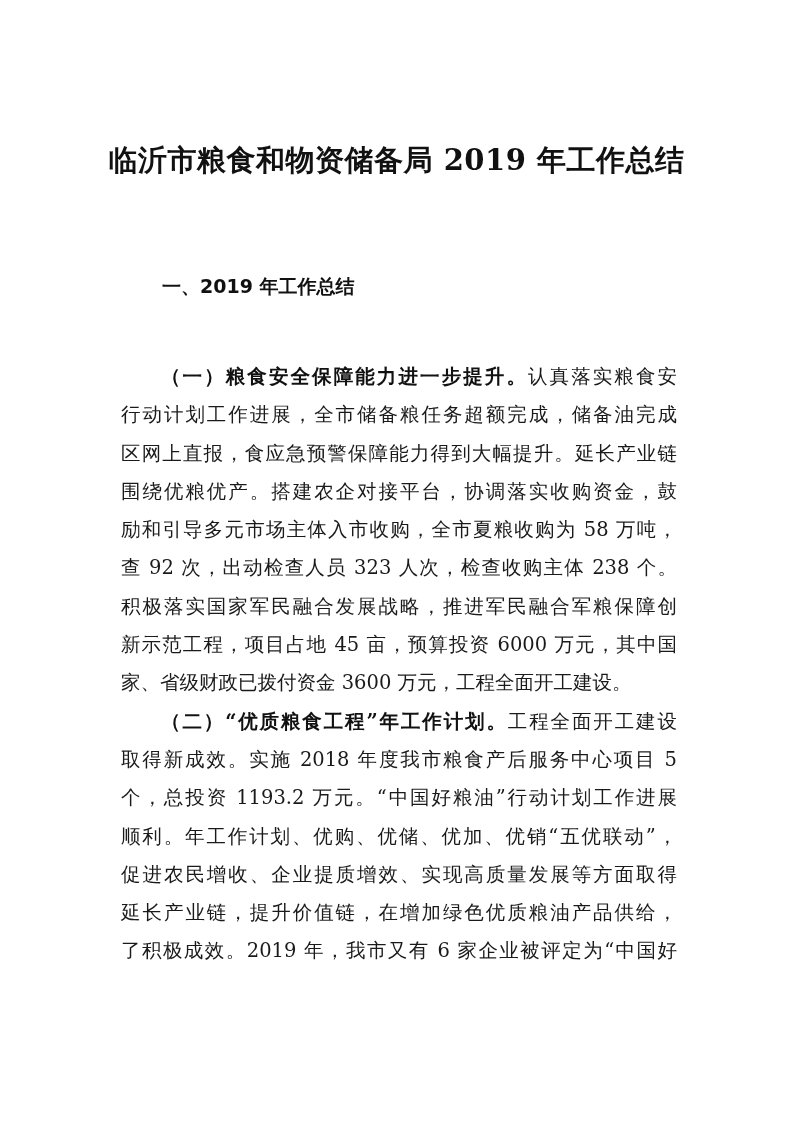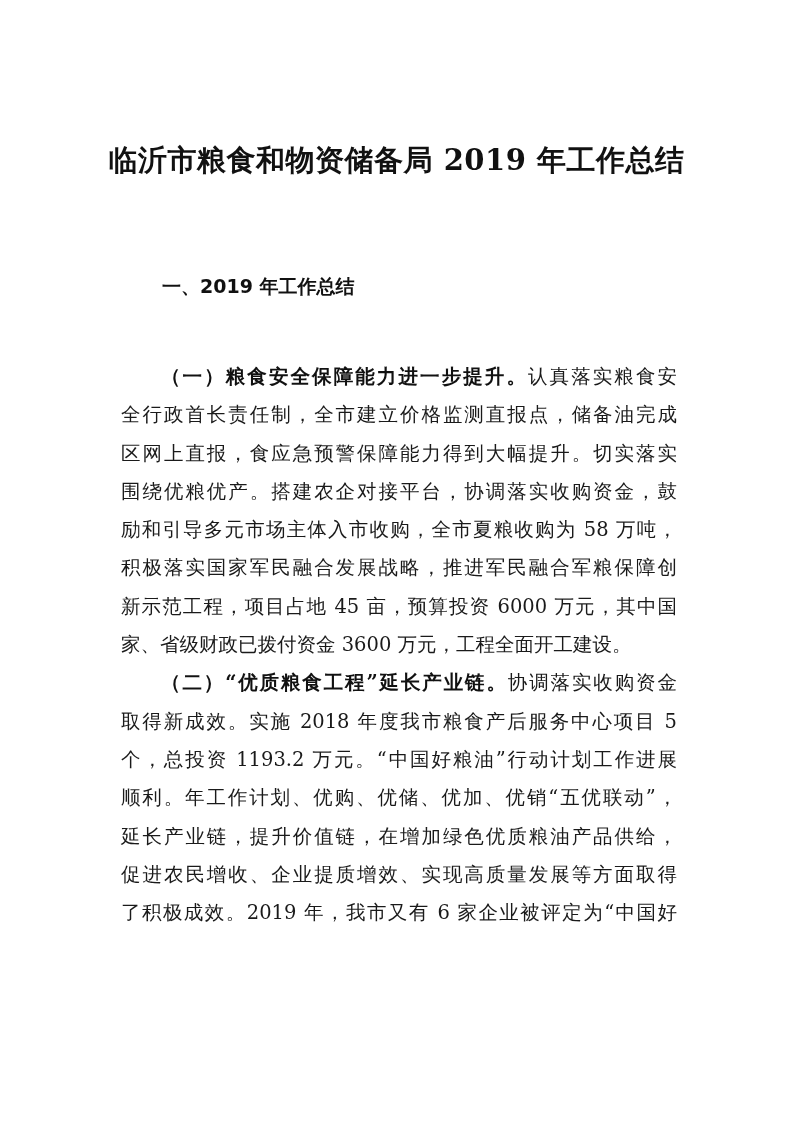--- a/index.html
+++ b/index.html
@@ -81,30 +81,31 @@
 
   <div class="title">
     <span class="line">临沂市粮食和物资储备局 2019 年工作总结</span>
   </div>
 
   <div class="section-heading">一、2019 年工作总结</div>
 
   <div class="body-text">
 
     <span class="ln indent"><span class="bold">（一）粮食安全保障能力进一步提升。</span><span>认真落实粮食安</span></span>
-    <span class="ln">全行政首长责任制，全市建立价格监测直报点，储备油完成</span>
-    <span class="ln">区网上直报，食应急预警保障能力得到大幅提升。切实落实</span>
+    <span class="ln">行动计划工作进展，全市储备粮任务超额完成，储备油完成</span>
+    <span class="ln">区网上直报，食应急预警保障能力得到大幅提升。延长产业链</span>
     <span class="ln">围绕优粮优产。搭建农企对接平台，协调落实收购资金，鼓</span>
     <span class="ln">励和引导多元市场主体入市收购，全市夏粮收购为 58 万吨，</span>
+    <span class="ln">查 92 次，出动检查人员 323 人次，检查收购主体 238 个。</span>
     <span class="ln">积极落实国家军民融合发展战略，推进军民融合军粮保障创</span>
     <span class="ln">新示范工程，项目占地 45 亩，预算投资 6000 万元，其中国</span>
     <span class="ln last">家、省级财政已拨付资金 3600 万元，工程全面开工建设。</span>
 
-    <span class="ln indent"><span class="bold">（二）“优质粮食工程”延长产业链。</span><span>协调落实收购资金</span></span>
+    <span class="ln indent"><span class="bold">（二）“优质粮食工程”年工作计划。</span><span>工程全面开工建设</span></span>
     <span class="ln">取得新成效。实施 2018 年度我市粮食产后服务中心项目 5</span>
     <span class="ln">个，总投资 1193.2 万元。“中国好粮油”行动计划工作进展</span>
     <span class="ln">顺利。年工作计划、优购、优储、优加、优销“五优联动”，</span>
+    <span class="ln">促进农民增收、企业提质增效、实现高质量发展等方面取得</span>
     <span class="ln">延长产业链，提升价值链，在增加绿色优质粮油产品供给，</span>
-    <span class="ln">促进农民增收、企业提质增效、实现高质量发展等方面取得</span>
     <span class="ln">了积极成效。2019 年，我市又有 6 家企业被评定为“中国好</span>
   </div>
 
 </div>
 
 </body></html>

